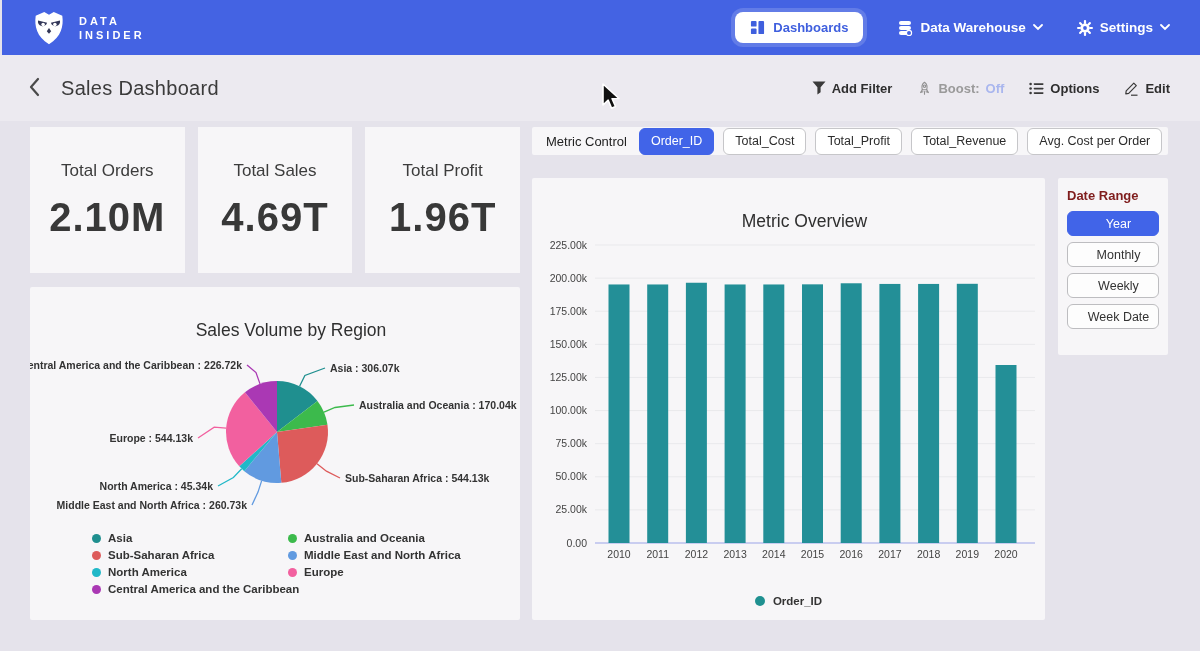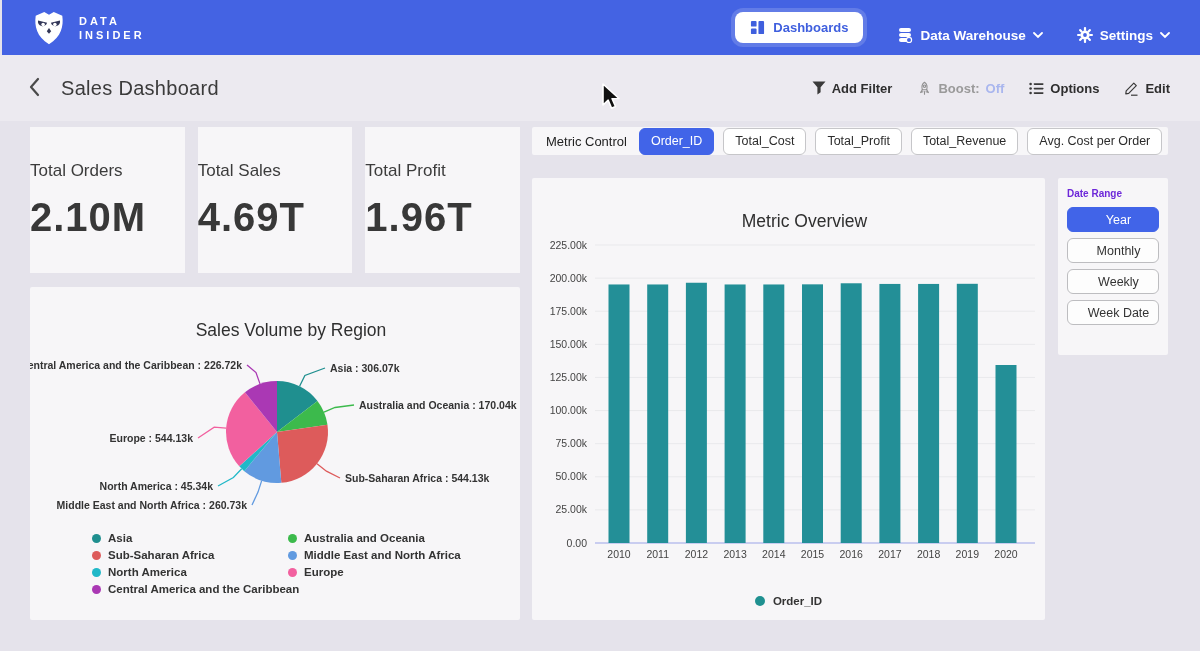--- a/index.html
+++ b/index.html
@@ -2,37 +2,37 @@
 <html><head>
 <meta charset="utf-8">
 <style>
   html,body{margin:0;padding:0;background:#e5e3eb;font-family:"Liberation Sans",sans-serif;}
   .stage{position:relative;width:1200px;height:651px;overflow:hidden;background:#e5e3eb;}
 
   
   .navbar{position:absolute;left:2px;top:0;width:1200px;height:55px;background:#4463e3;display:flex;align-items:center;justify-content:space-between;}
   .brand{display:flex;align-items:center;gap:11px;margin-left:28px;}
   .brand-text{color:#fff;font-size:11px;font-weight:bold;letter-spacing:3px;line-height:14px;}
-  .nav-right{display:flex;align-items:flex-end;gap:34px;margin-right:32px;}
+  .nav-right{display:flex;align-items:center;gap:34px;margin-right:32px;}
   .dash-pill{display:flex;align-items:center;gap:8px;background:#fff;border:none;border-radius:8px;padding:8px 15px;font-family:inherit;font-size:13px;font-weight:bold;color:#3f5fde;cursor:pointer;box-shadow:0 0 0 4px rgba(255,255,255,0.16);}
   .nav-item{display:flex;align-items:center;gap:7px;color:#fff;font-size:13.5px;font-weight:600;cursor:pointer;}
 
   
   .page-header{position:absolute;left:0;top:55px;width:1200px;height:66px;background:#eceaf0;}
   .back-btn{position:absolute;left:28px;top:21px;cursor:pointer;}
   .page-title{position:absolute;left:57px;top:18px;margin:4px;font-size:20px;font-weight:500;color:#3b3b3b;letter-spacing:.3px;}
   .header-actions{position:absolute;right:30px;top:0;height:66px;display:flex;align-items:center;gap:25px;}
   .h-act{display:flex;align-items:center;gap:6px;font-size:13px;font-weight:600;color:#2e2e2e;cursor:pointer;}
   .h-act .muted{color:#9a9a9a;}
   .h-act .boost-off{color:#a9b6ee;}
 
   
   .card{position:absolute;background:#f7f6f8;border-radius:2px;}
   #kpi-row{position:absolute;left:30px;top:127px;width:490px;height:146px;display:flex;gap:13px;}
-  .kpi-card{flex:1;background:#f7f6f8;display:flex;flex-direction:column;justify-content:center;gap:14px;}
+  .kpi-card{flex:1;background:#f7f6f8;display:flex;flex-direction:column;align-items:center;justify-content:center;gap:14px;}
   .kpi-label{font-size:17px;color:#3c3c3c;font-weight:500;}
   .kpi-value{font-size:40px;font-weight:bold;color:#383838;letter-spacing:1px;}
 
   .pie-card{left:30px;top:287px;width:490px;height:333px;}
   .card-title{margin:16px;position:absolute;left:0;top:17px;width:100%;text-align:center;font-size:17.5px;font-weight:500;color:#2f2f2f;}
   #pie-svg{position:absolute;left:0;top:50px;}
   .pie-legend-col{position:absolute;top:243px;font-size:11.5px;font-weight:bold;color:#333;line-height:17px;}
   .pl-item{display:flex;align-items:center;gap:7px;}
   .pl-dot{width:9px;height:9px;border-radius:50%;flex:none;}
 
@@ -41,21 +41,21 @@
   #metric-buttons{display:flex;gap:9px;}
   .chip{height:27px;padding:0 11px;border-radius:6px;border:1px solid #c6c6c9;background:#fff;font-family:inherit;font-size:12.5px;color:#2c2c2c;cursor:pointer;}
   .chip.active{background:#4164e8;border-color:#4164e8;color:#fff;}
 
   .bar-card{left:532px;top:178px;width:513px;height:442px;}
   #bar-svg{position:absolute;left:0;top:55px;}
   .bar-legend{position:absolute;left:0;bottom:13px;width:100%;display:flex;align-items:center;justify-content:center;gap:8px;font-size:11.5px;font-weight:bold;color:#333;}
   .bar-legend .dot{width:10px;height:10px;border-radius:50%;background:#1f9090;}
 
   .date-card{left:1058px;top:178px;width:110px;height:177px;padding:10px 9px;box-sizing:border-box;}
-  .date-label{font-size:10px;font-weight:600;color:#6d28d9;margin-bottom:8px;}
+  .date-label{font-size:13px;font-weight:600;color:#7f1d1d;margin-bottom:8px;}
   #date-buttons{display:flex;flex-direction:column;gap:6px;}
   .date-btn{height:25px;border-radius:6px;border:1px solid #bdbdc0;background:#fdfdfd;font-family:inherit;font-size:12.5px;color:#333;cursor:pointer;padding-left:17px;}
   .date-btn.active{background:#4164e8;border-color:#4164e8;color:#fff;}
 
   .cursor{position:absolute;left:600px;top:83px;pointer-events:none;}
   text{font-family:"Liberation Sans",sans-serif;}
 </style>
 </head>
 <body>
 

